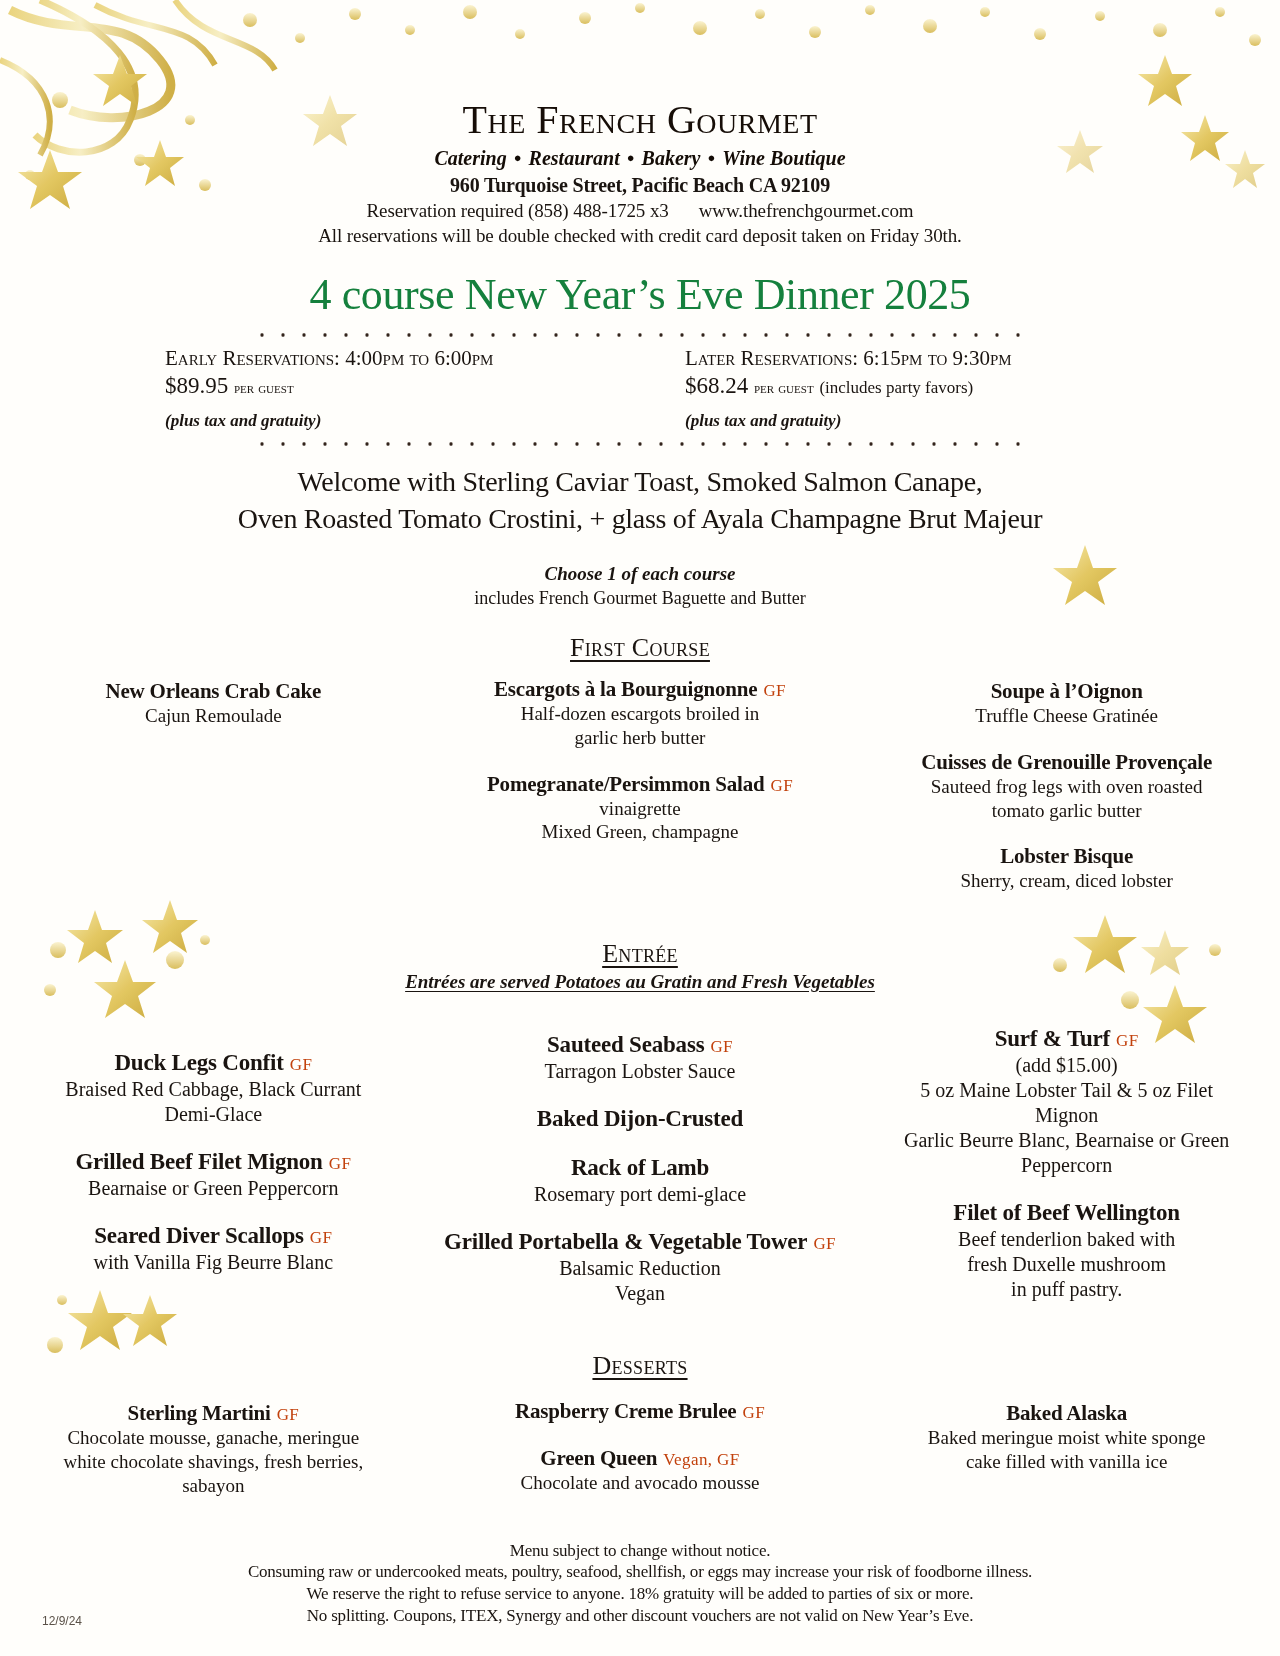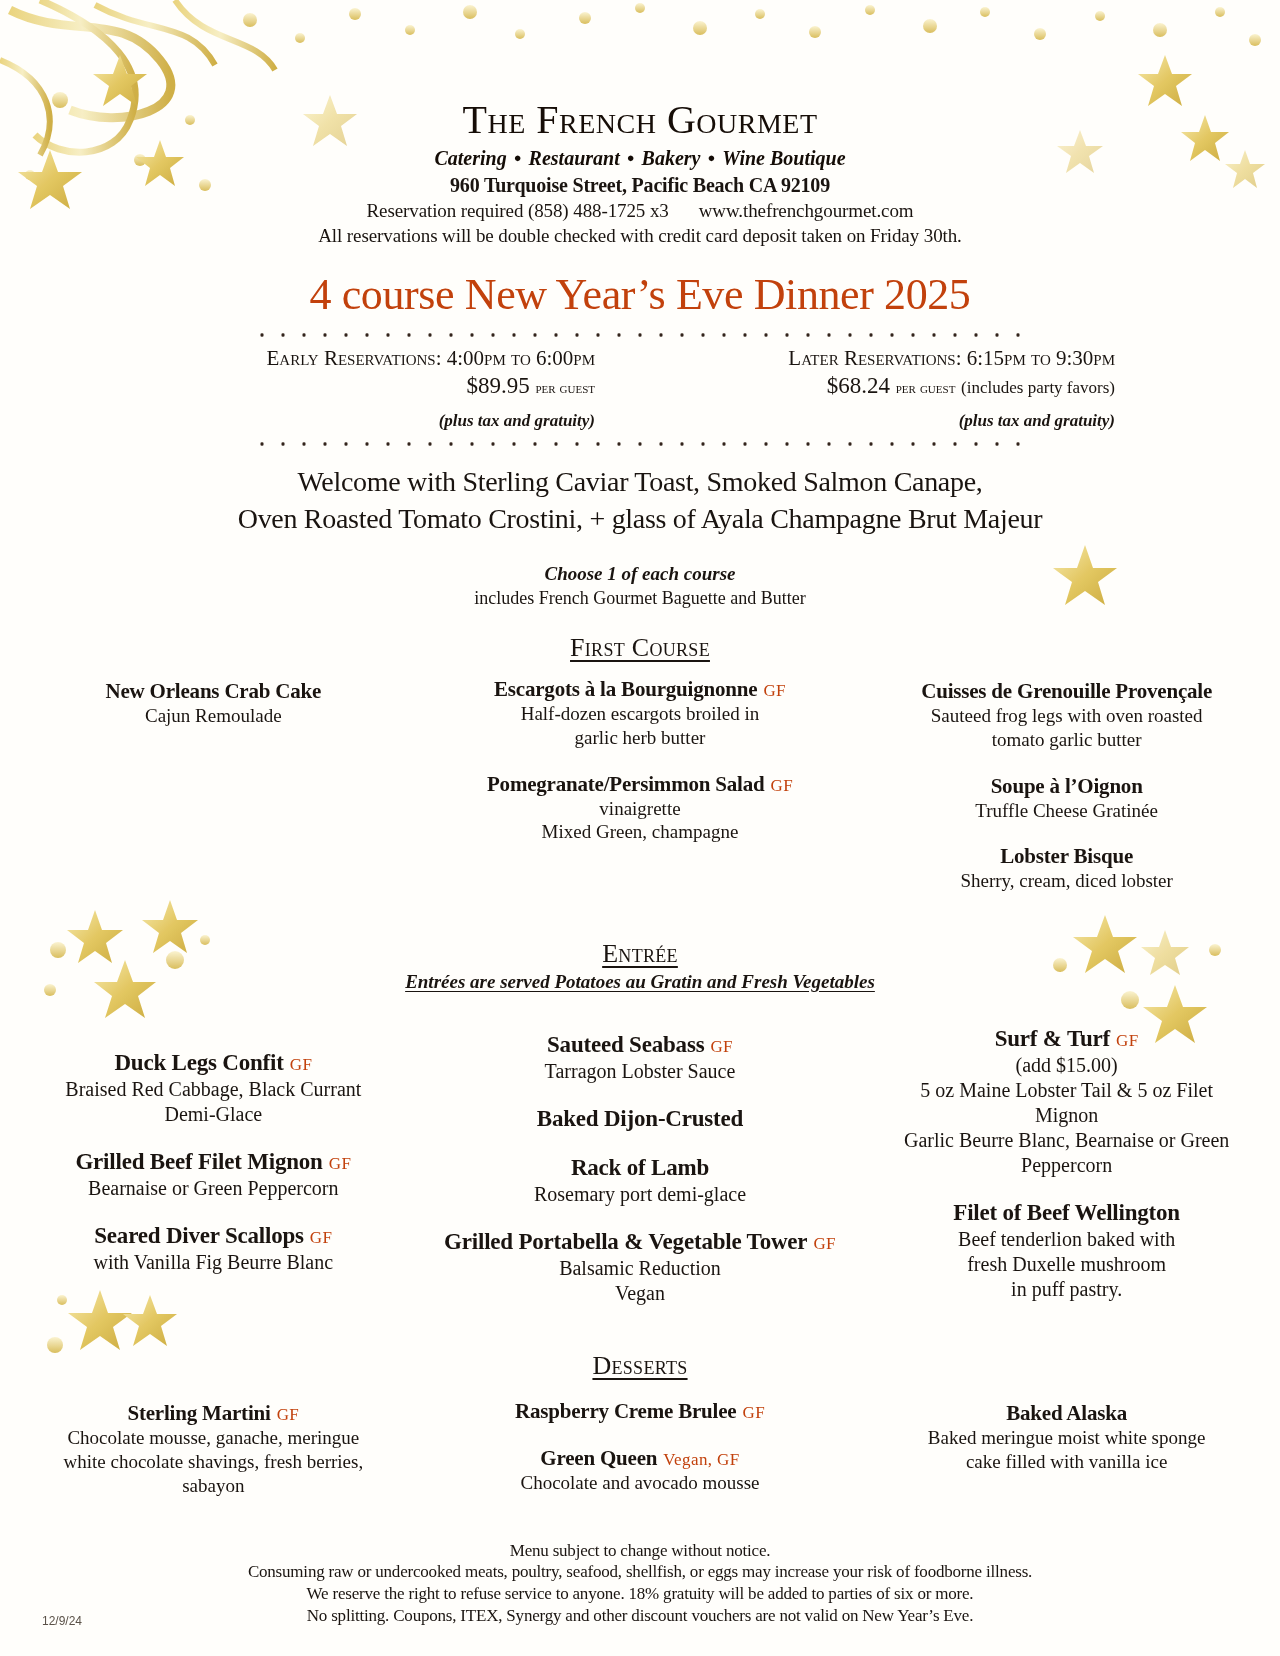--- a/index.html
+++ b/index.html
@@ -65,21 +65,21 @@
     letter-spacing: -0.1px;
   }
   .brand-line .gap { display:inline-block; width: 30px; }
 
   
   .main-title {
     text-align: center;
     font-size: 44px;
     margin-top: 22px;
     letter-spacing: -0.4px;
-    color: #c2410c;
+    color: #15803d;
   }
 
   
   .dotrule {
     width: 780px;
     margin: 12px auto 8px auto;
     height: 6px;
     background-image: radial-gradient(circle, #33241c 1.6px, rgba(0,0,0,0) 1.9px);
     background-size: 21px 6px;
     background-repeat: repeat-x;
@@ -87,21 +87,21 @@
   }
   .dotrule.lower { margin: 10px auto 16px auto; }
 
   
   .resv-wrap {
     display: flex;
     justify-content: center;
     gap: 90px;
     margin-top: 6px;
   }
-  .resv { text-align: right; width: 430px; }
+  .resv { text-align: left; width: 430px; }
   .resv-title {
     font-size: 21px;
     font-variant: small-caps;
     font-weight: 500;
     letter-spacing: 0px;
     white-space: nowrap;
   }
   .resv-price {
     font-size: 23px;
     margin-top: 2px;
@@ -390,27 +390,27 @@
                 <div class="dish-desc">garlic herb butter</div>
               </div>
               <div class="dish">
                 <div class="dish-name"><span>Pomegranate/Persimmon Salad</span><span class="gf">GF</span></div>
                 <div class="dish-desc">vinaigrette</div>
                 <div class="dish-desc">Mixed Green, champagne</div>
               </div>
             </div>
             <div class="col">
               <div class="dish">
+                <div class="dish-name"><span>Soupe à l’Oignon</span></div>
+                <div class="dish-desc">Truffle Cheese Gratinée</div>
+              </div>
+              <div class="dish">
                 <div class="dish-name"><span>Cuisses de Grenouille Provençale</span></div>
                 <div class="dish-desc">Sauteed frog legs with oven roasted</div>
                 <div class="dish-desc">tomato garlic butter</div>
-              </div>
-              <div class="dish">
-                <div class="dish-name"><span>Soupe à l’Oignon</span></div>
-                <div class="dish-desc">Truffle Cheese Gratinée</div>
               </div>
               <div class="dish">
                 <div class="dish-name"><span>Lobster Bisque</span></div>
                 <div class="dish-desc">Sherry, cream, diced lobster</div>
               </div>
             </div>
           </div>
         </div>
         <div class="course-section sec-entree">
           <div class="course-head">Entrée</div>

